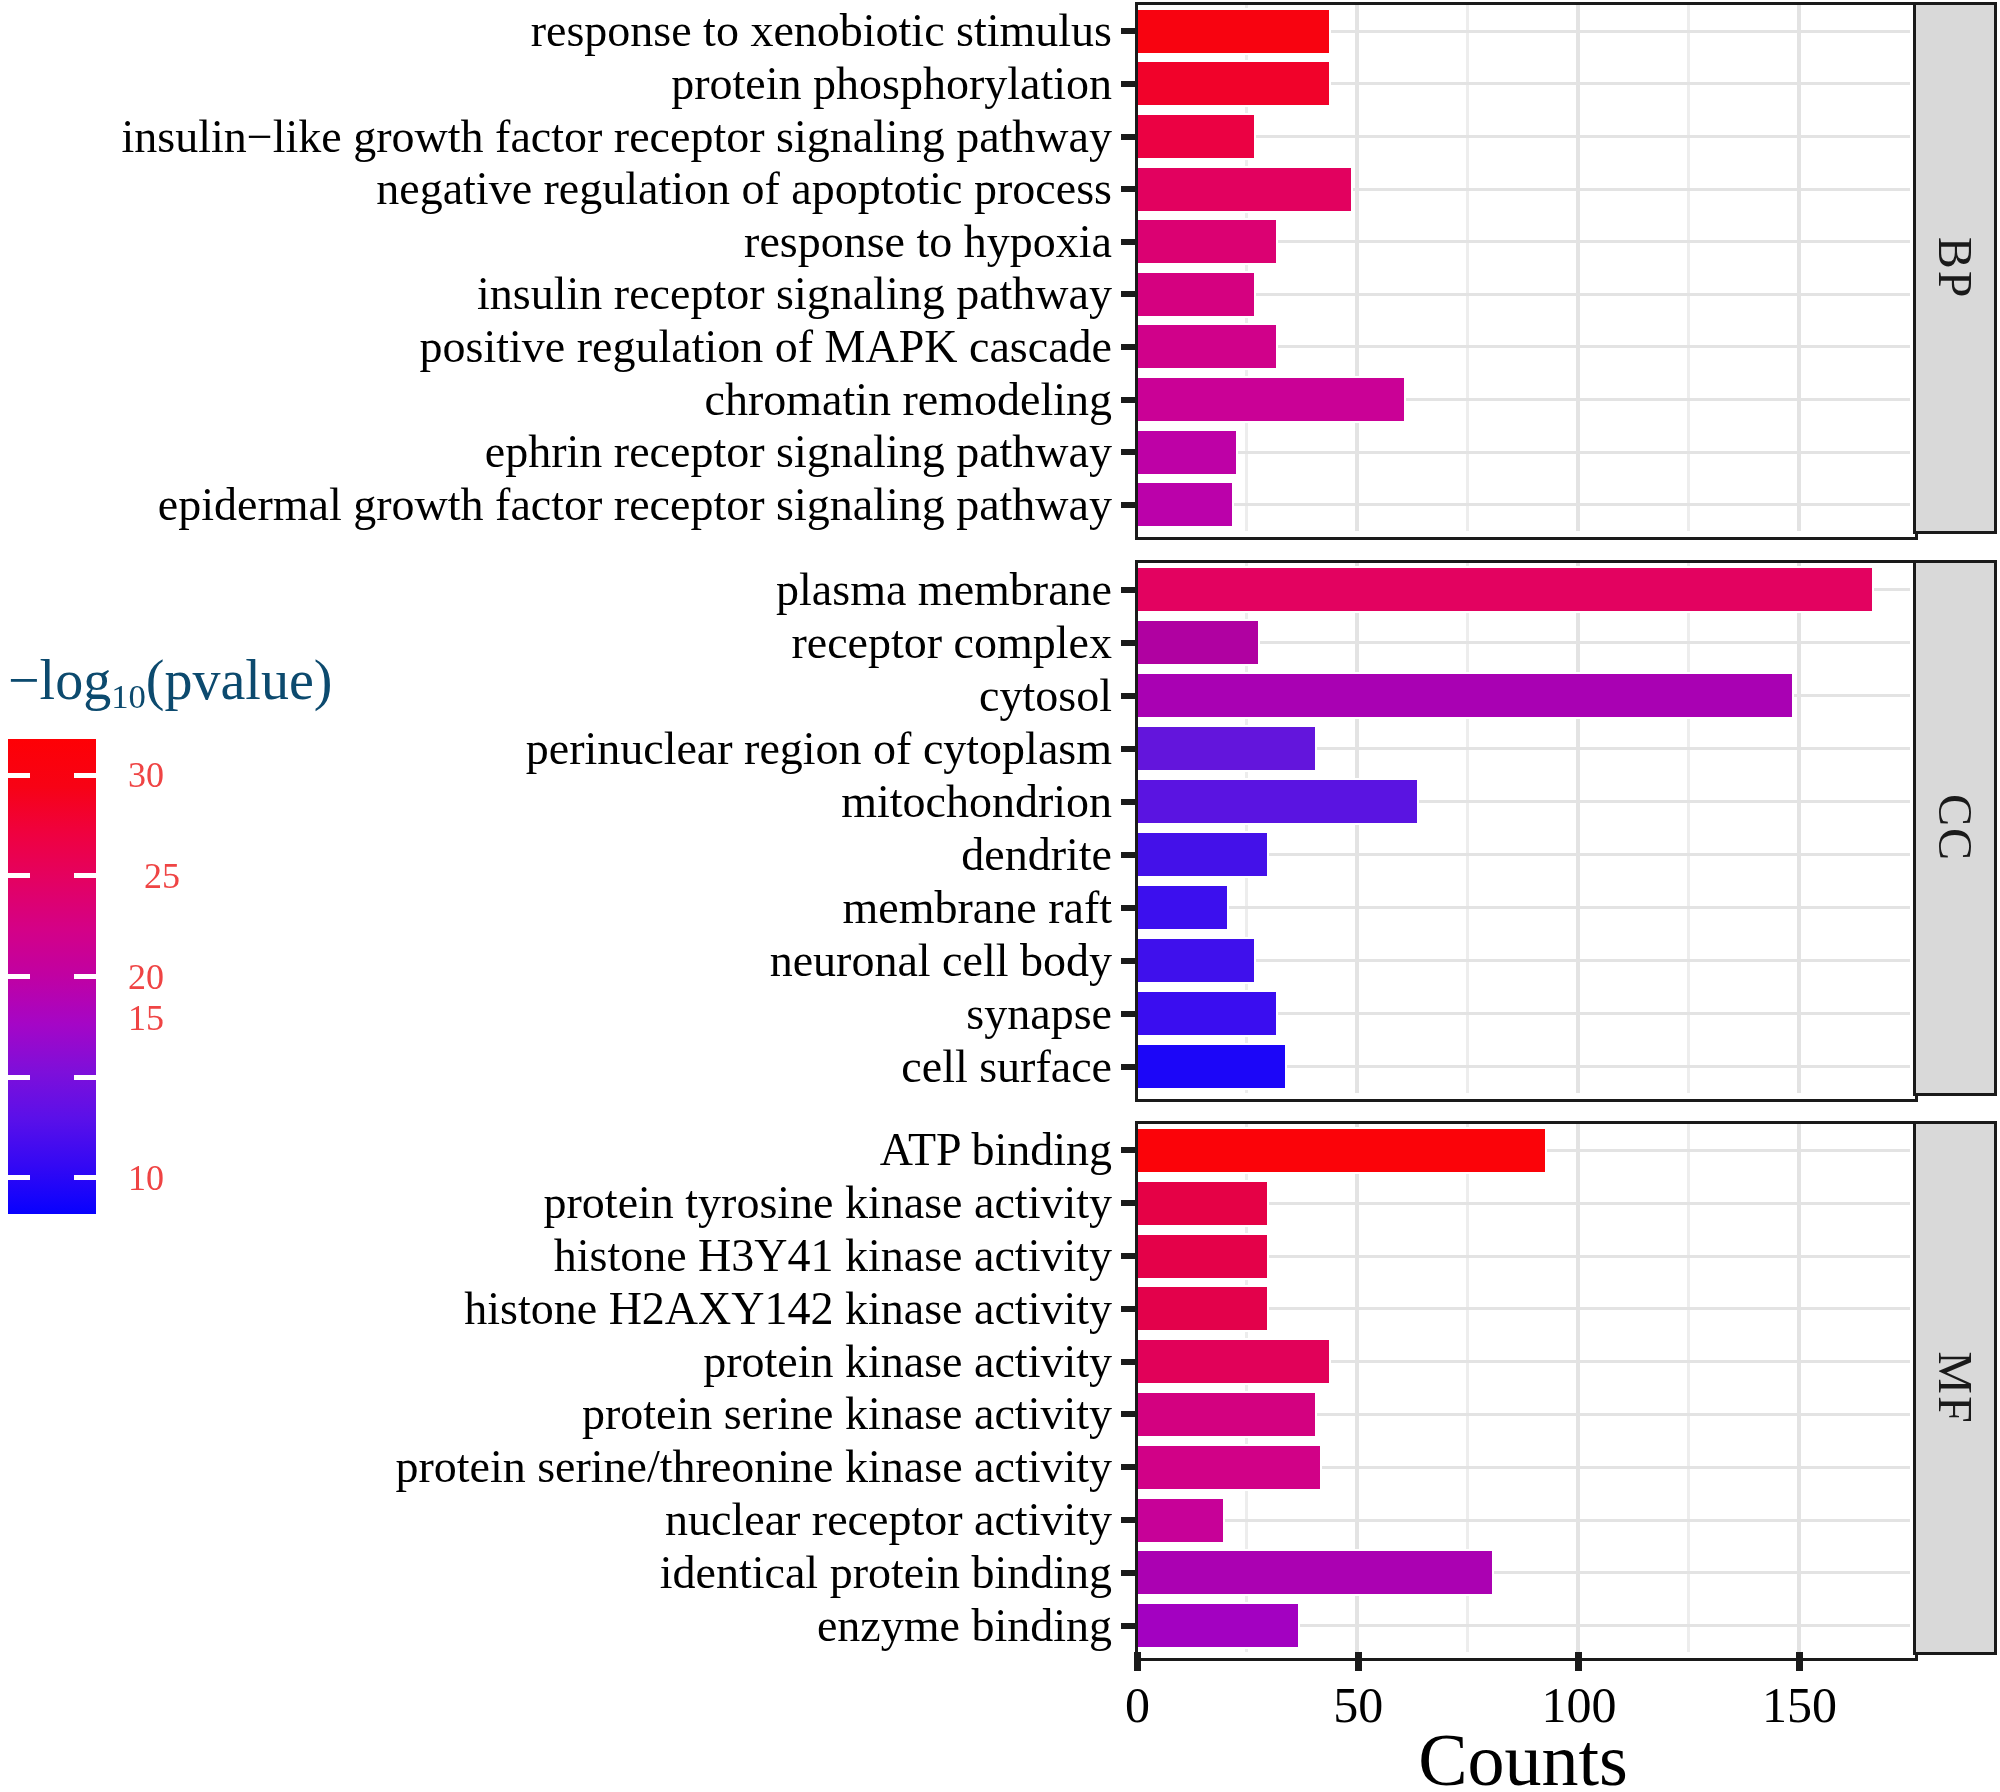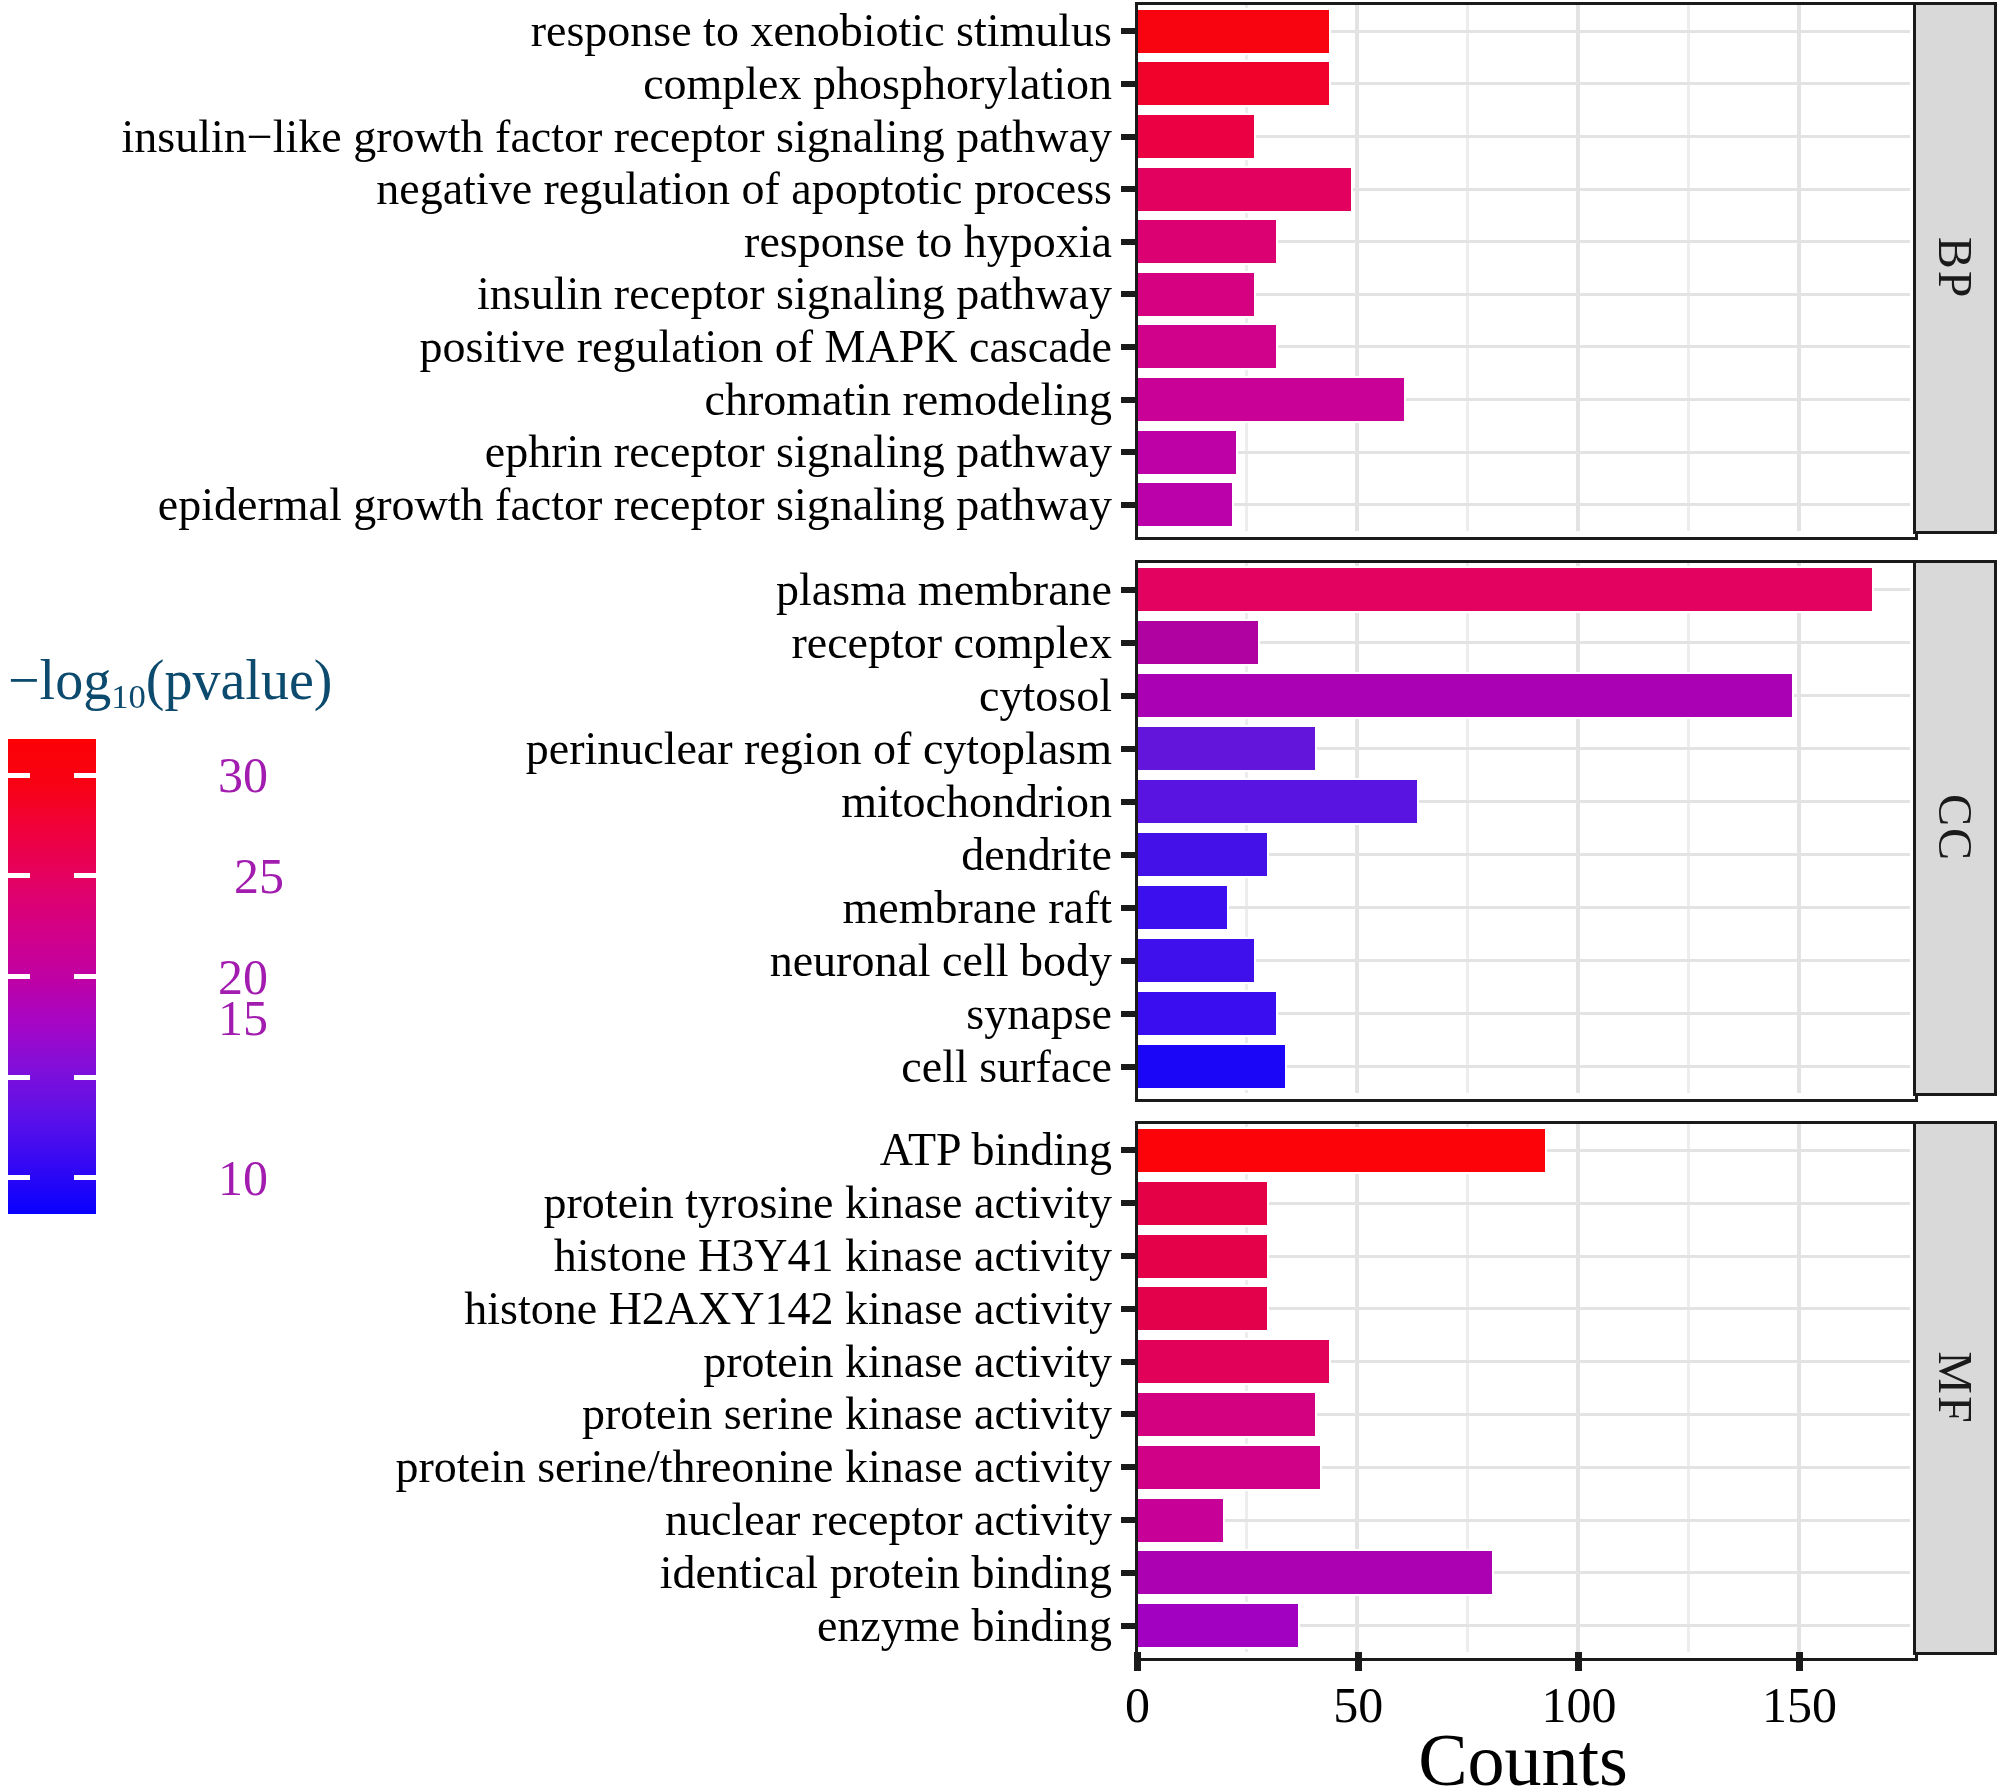--- a/index.html
+++ b/index.html
@@ -24,21 +24,21 @@
   .strip { position:absolute; background:#D9D9D9; border:3px solid #1a1a1a; box-sizing:border-box; }
   .strip-text {
     position:absolute; top:50%; left:50%;
     transform:translate(-50%,-50%) rotate(90deg);
     font-size:48px; letter-spacing:2px; color:#1a1a1a; white-space:nowrap;
   }
   .legend-title { position:absolute; font-size:56px; color:#0c4a6e; white-space:nowrap; }
   .legend-sub { font-size:0.62em; vertical-align:-0.25em; }
   .colorbar { position:absolute; }
   .cb-tick { position:absolute; background:#ffffff; height:5px; }
-  .cb-label { position:absolute; font-size:50px; line-height:50px; color:#a21caf;text-align:right; }
+  .cb-label { position:absolute; font-size:36px; line-height:50px; color:#ef4444; }
 </style>
 </head>
 <body>
 
 <div id="figure">
 
   <div class="legend-title" style="left:8px; top:648px;">
     <span>−log</span><span class="legend-sub">10</span><span>(pvalue)</span>
   </div>
   <div id="colorbar" class="colorbar" style="left: 8px; top: 739px; width: 88px; height: 475px; background: linear-gradient(rgb(254, 0, 5), rgb(247, 2, 21), rgb(239, 1, 64), rgb(227, 1, 99), rgb(212, 1, 135), rgb(192, 1, 163), rgb(165, 6, 198), rgb(126, 15, 218), rgb(90, 16, 233), rgb(51, 8, 244), rgb(8, 1, 254));"></div>
@@ -57,21 +57,21 @@
       <div class="cb-label" style="left: 128px; top: 993px; width: 140px;">15</div>
       <div class="cb-tick" style="left: 8px; top: 1175.27px; width: 22px;"></div>
       <div class="cb-tick" style="left: 74px; top: 1175.27px; width: 22px;"></div>
       <div class="cb-label" style="left: 128px; top: 1152.77px; width: 140px;">10</div>
     </div>
 
   <div id="labels-layer">
       <div class="ytick" style="left: 1121px; top: 28.3px; width: 16px; height: 6px;"></div>
       <div class="cat-label" style="right: 888px; top: 7.3px; width: 1110px;">response to xenobiotic stimulus</div>
       <div class="ytick" style="left: 1121px; top: 80.9px; width: 16px; height: 6px;"></div>
-      <div class="cat-label" style="right: 888px; top: 59.9px; width: 1110px;">complex phosphorylation</div>
+      <div class="cat-label" style="right: 888px; top: 59.9px; width: 1110px;">protein phosphorylation</div>
       <div class="ytick" style="left: 1121px; top: 133.5px; width: 16px; height: 6px;"></div>
       <div class="cat-label" style="right: 888px; top: 112.5px; width: 1110px;">insulin−like growth factor receptor signaling pathway</div>
       <div class="ytick" style="left: 1121px; top: 186.1px; width: 16px; height: 6px;"></div>
       <div class="cat-label" style="right: 888px; top: 165.1px; width: 1110px;">negative regulation of apoptotic process</div>
       <div class="ytick" style="left: 1121px; top: 238.7px; width: 16px; height: 6px;"></div>
       <div class="cat-label" style="right: 888px; top: 217.7px; width: 1110px;">response to hypoxia</div>
       <div class="ytick" style="left: 1121px; top: 291.3px; width: 16px; height: 6px;"></div>
       <div class="cat-label" style="right: 888px; top: 270.3px; width: 1110px;">insulin receptor signaling pathway</div>
       <div class="ytick" style="left: 1121px; top: 343.9px; width: 16px; height: 6px;"></div>
       <div class="cat-label" style="right: 888px; top: 322.9px; width: 1110px;">positive regulation of MAPK cascade</div>

